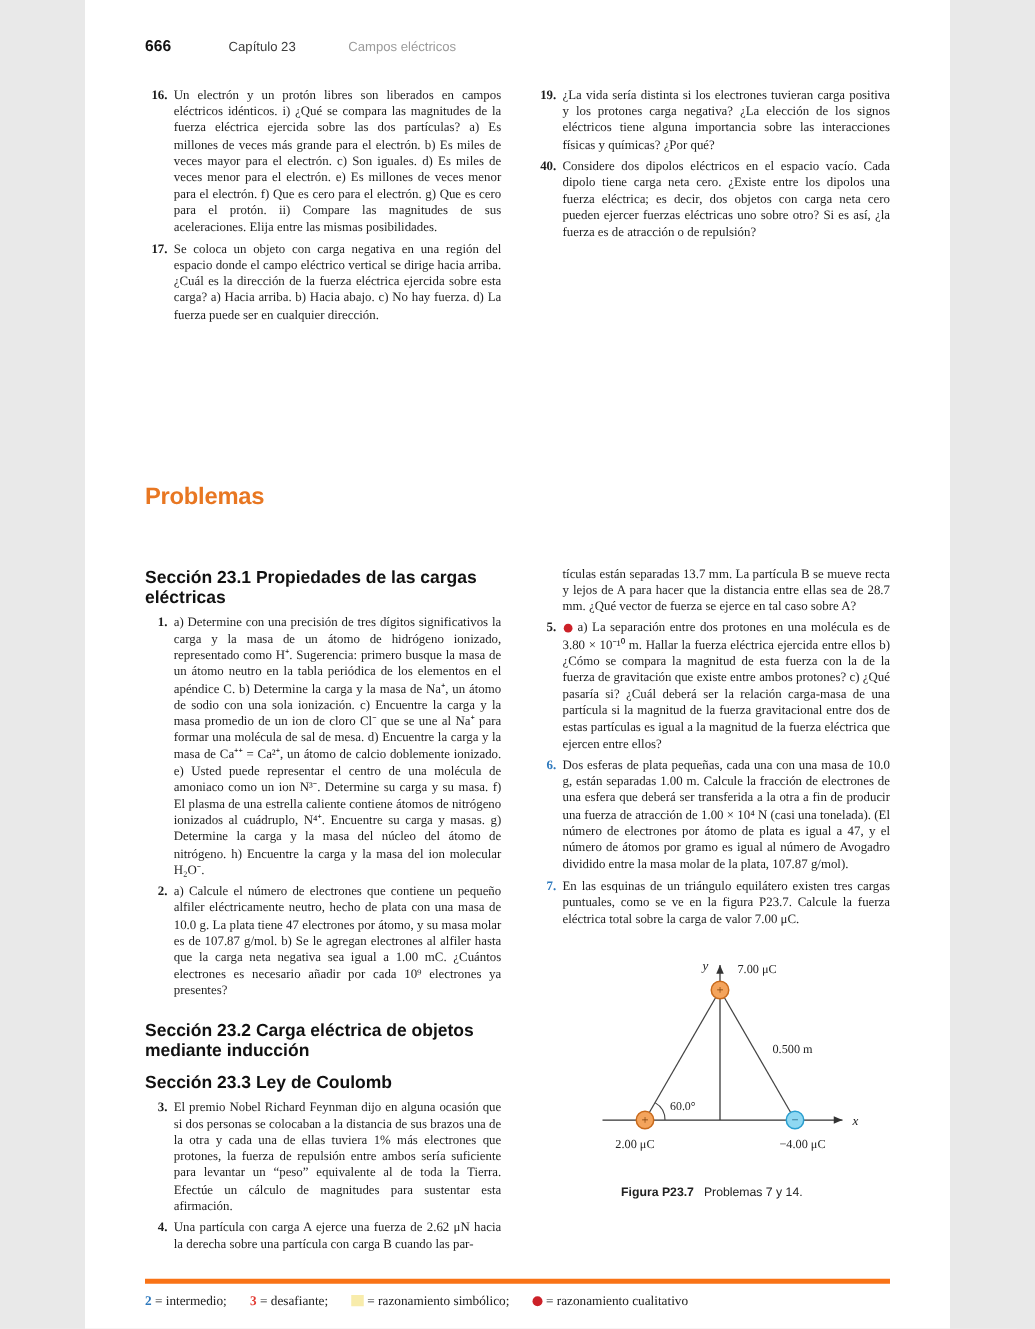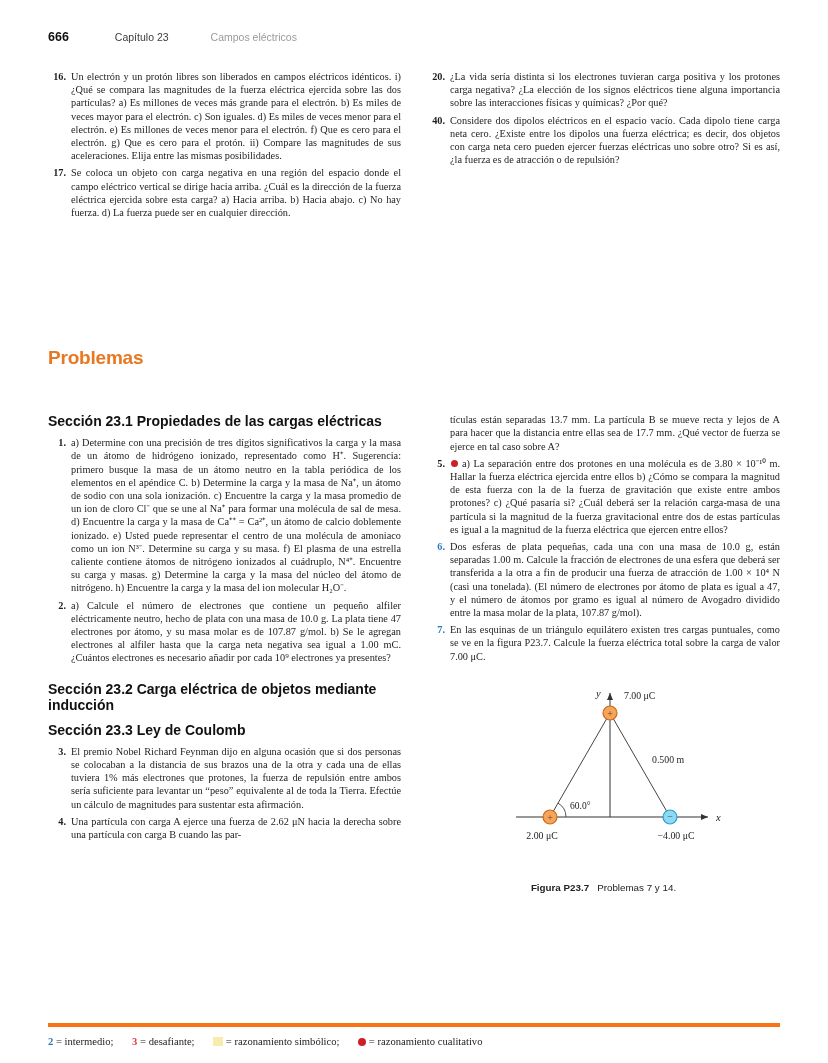--- a/index.html
+++ b/index.html
@@ -1,19 +1,19 @@
 <!DOCTYPE html>
 <html><head>
 <meta charset="utf-8">
 <style>
   * { margin:0; padding:0; box-sizing:border-box; }
   html,body { background:#e9e9e9; }
   body { font-family:"Liberation Serif", serif; }
   .page {
-    position:relative; width:828px; height:1063px; margin:0 auto;
+    position:relative; width:692px; height:1063px; margin:0 auto;
     background:#ffffff; color:#1e1e1e; padding:30px 48px 0 48px; overflow:hidden;
   }
   
   .page-header { display:flex; align-items:baseline; font-family:"Liberation Sans", sans-serif; margin-bottom:26px; }
   .page-num { font-weight:bold; font-size:12.5px; color:#111; }
   .chapter-label { font-size:10.5px; color:#3c3c3c; margin-left:46px; }
   .chapter-title { font-size:10.5px; color:#9a9a9a; margin-left:42px; }
   
   .two-col { display:flex; gap:26px; }
   .col { flex:1 1 0; min-width:0; }
@@ -24,21 +24,21 @@
   .txt { flex:1 1 0; text-align:justify; }
   .red-dot { display:inline-block; width:7px; height:7px; border-radius:50%; background:#cc2128; margin:0 4px 1px 1px; vertical-align:middle; }
   
   .problems-title { font-family:"Liberation Sans", sans-serif; font-weight:bold; font-size:19px; color:#e87722; margin-top:124px; margin-bottom:44px; letter-spacing:-0.2px; }
   
   .sec-head { font-family:"Liberation Sans", sans-serif; font-weight:bold; font-size:14px; color:#111; margin:0 0 7px 0; }
   .sec-head.mt { margin-top:16px; }
   .sec-head.mt2 { margin-top:9px; }
   
   .figure-wrap { width:252px; margin:16px auto 0 auto; }
-  .fig-caption { text-align:center; font-family:"Liberation Sans", sans-serif; font-size:9.8px; color:#222; margin-top:21px; }
+  .fig-caption { text-align:center; font-family:"Liberation Sans", sans-serif; font-size:9.8px; color:#222; margin-top:8px; }
   .fig-label { font-weight:bold; margin-right:8px; }
   
   .legend { position:absolute; left:48px; right:48px; bottom:16px; font-size:10.6px; color:#222; border-top:4px solid #f97316; padding-top:9px; }
   .leg-item { margin-right:16px; white-space:nowrap; }
   .leg-num { font-weight:bold; }
   .leg-num.blue { color:#2e79bd; }
   .leg-num.red { color:#e23b33; }
   .leg-square { display:inline-block; width:10px; height:9px; background:#f8ecab; vertical-align:-1px; }
   .leg-dot { display:inline-block; width:8px; height:8px; border-radius:50%; background:#cc2128; vertical-align:-1px; }
   svg text { font-family:"Liberation Serif", serif; }
@@ -60,21 +60,21 @@
         <span class="num">16.</span>
         <span class="txt">Un electrón y un protón libres son liberados en campos eléctricos idénticos. i) ¿Qué se compara las magnitudes de la fuerza eléctrica ejercida sobre las dos partículas? a) Es millones de veces más grande para el electrón. b) Es miles de veces mayor para el electrón. c) Son iguales. d) Es miles de veces menor para el electrón. e) Es millones de veces menor para el electrón. f) Que es cero para el electrón. g) Que es cero para el protón. ii) Compare las magnitudes de sus aceleraciones. Elija entre las mismas posibilidades.</span>
       </div>
       <div class="item">
         <span class="num">17.</span>
         <span class="txt">Se coloca un objeto con carga negativa en una región del espacio donde el campo eléctrico vertical se dirige hacia arriba. ¿Cuál es la dirección de la fuerza eléctrica ejercida sobre esta carga? a) Hacia arriba. b) Hacia abajo. c) No hay fuerza. d) La fuerza puede ser en cualquier dirección.</span>
       </div>
     </div>
     <div class="col">
       <div class="item">
-        <span class="num">20.</span>
+        <span class="num">19.</span>
         <span class="txt">¿La vida sería distinta si los electrones tuvieran carga positiva y los protones carga negativa? ¿La elección de los signos eléctricos tiene alguna importancia sobre las interacciones físicas y químicas? ¿Por qué?</span>
       </div>
       <div class="item">
         <span class="num">40.</span>
         <span class="txt">Considere dos dipolos eléctricos en el espacio vacío. Cada dipolo tiene carga neta cero. ¿Existe entre los dipolos una fuerza eléctrica; es decir, dos objetos con carga neta cero pueden ejercer fuerzas eléctricas uno sobre otro? Si es así, ¿la fuerza es de atracción o de repulsión?</span>
       </div>
     </div>
   </div>
 
   <h1 class="problems-title">Problemas</h1>
@@ -98,21 +98,21 @@
       </div>
       <div class="item">
         <span class="num">4.</span>
         <span class="txt">Una partícula con carga A ejerce una fuerza de 2.62 μN hacia la derecha sobre una partícula con carga B cuando las par-</span>
       </div>
     </div>
 
     <div class="col">
       <div class="item">
         <span class="num"></span>
-        <span class="txt">tículas están separadas 13.7 mm. La partícula B se mueve recta y lejos de A para hacer que la distancia entre ellas sea de 17.7 mm. ¿Qué vector de fuerza se ejerce en tal caso sobre A?</span>
+        <span class="txt">tículas están separadas 13.7 mm. La partícula B se mueve recta y lejos de A para hacer que la distancia entre ellas sea de 28.7 mm. ¿Qué vector de fuerza se ejerce en tal caso sobre A?</span>
       </div>
       <div class="item">
         <span class="num">5.</span>
         <span class="txt"><span class="red-dot"></span><span>a) La separación entre dos protones en una molécula es de 3.80 × 10⁻¹⁰ m. Hallar la fuerza eléctrica ejercida entre ellos b) ¿Cómo se compara la magnitud de esta fuerza con la de la fuerza de gravitación que existe entre ambos protones? c) ¿Qué pasaría si? ¿Cuál deberá ser la relación carga-masa de una partícula si la magnitud de la fuerza gravitacional entre dos de estas partículas es igual a la magnitud de la fuerza eléctrica que ejercen entre ellos?</span></span>
       </div>
       <div class="item">
         <span class="num blue">6.</span>
         <span class="txt">Dos esferas de plata pequeñas, cada una con una masa de 10.0 g, están separadas 1.00 m. Calcule la fracción de electrones de una esfera que deberá ser transferida a la otra a fin de producir una fuerza de atracción de 1.00 × 10⁴ N (casi una tonelada). (El número de electrones por átomo de plata es igual a 47, y el número de átomos por gramo es igual al número de Avogadro dividido entre la masa molar de la plata, 107.87 g/mol).</span>
       </div>
       <div class="item">

